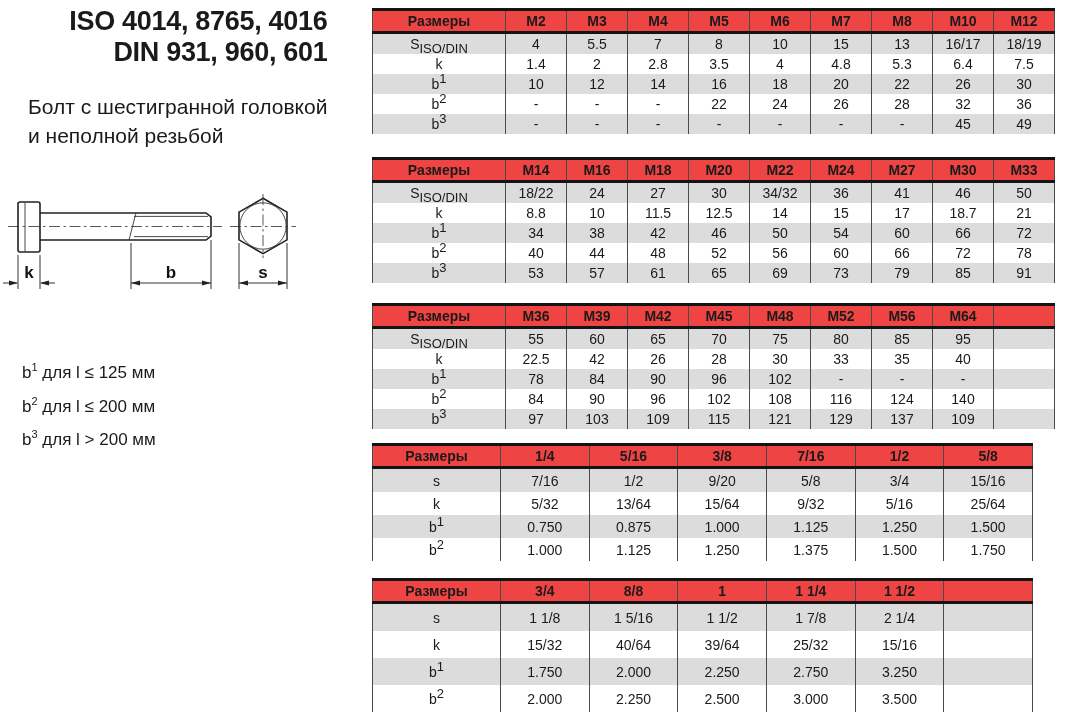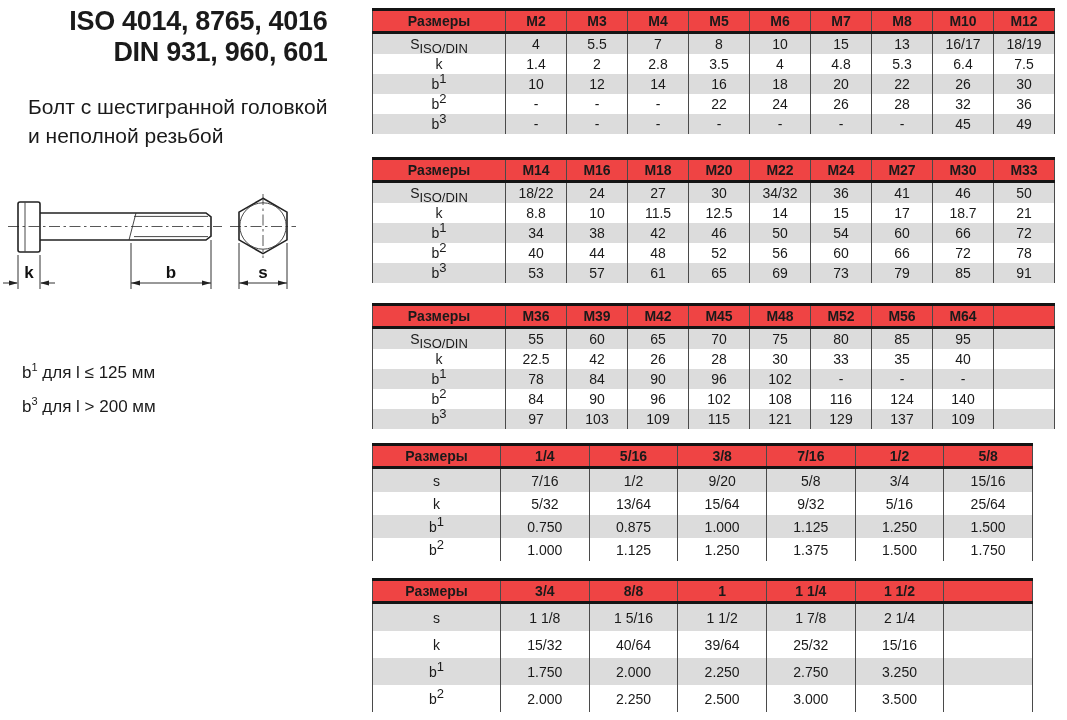--- a/index.html
+++ b/index.html
@@ -103,20 +103,21 @@
       <line class="dim" x1="287" y1="50" x2="287" y2="96"></line>
       <line class="dim" x1="239" y1="90" x2="287" y2="90"></line>
       <polygon class="arrow" points="239,90 248,87.6 248,92.4"></polygon>
       <polygon class="arrow" points="287,90 278,87.6 278,92.4"></polygon>
       <text class="dimlabel" x="263" y="85">s</text>
     </g>
   </svg>
 
   <div class="footnotes" id="footnotes">
       <div>b<sup>1</sup> для l ≤ 125 мм</div>
+      <div>b<sup>2</sup> для l ≤ 200 мм</div>
       <div>b<sup>3</sup> для l &gt; 200 мм</div>
     </div>
 
   <div id="tables-host">
       <table class="dim-table t1">
         <colgroup>
           <col style="width: 133px;">
           <col>
           <col>
           <col>

